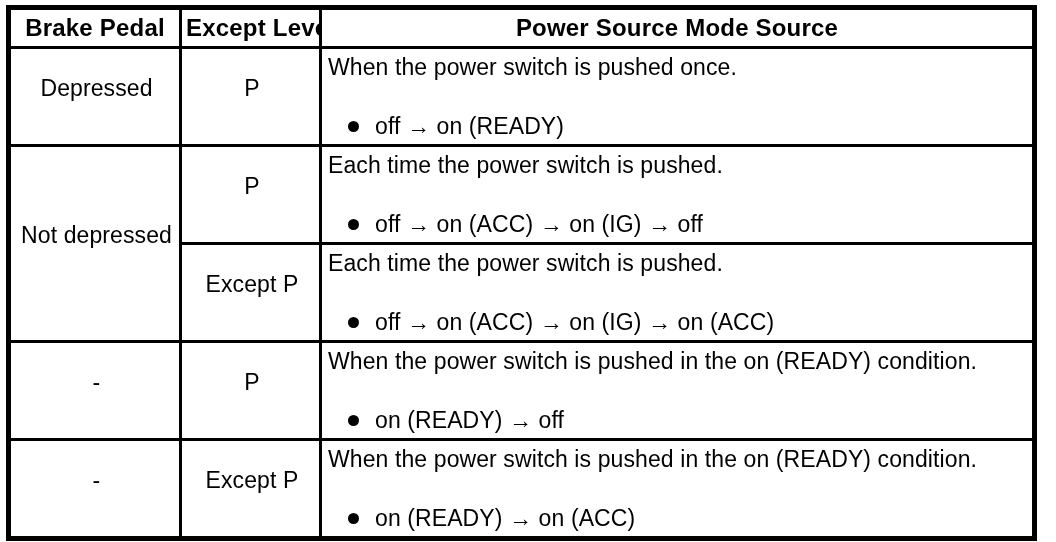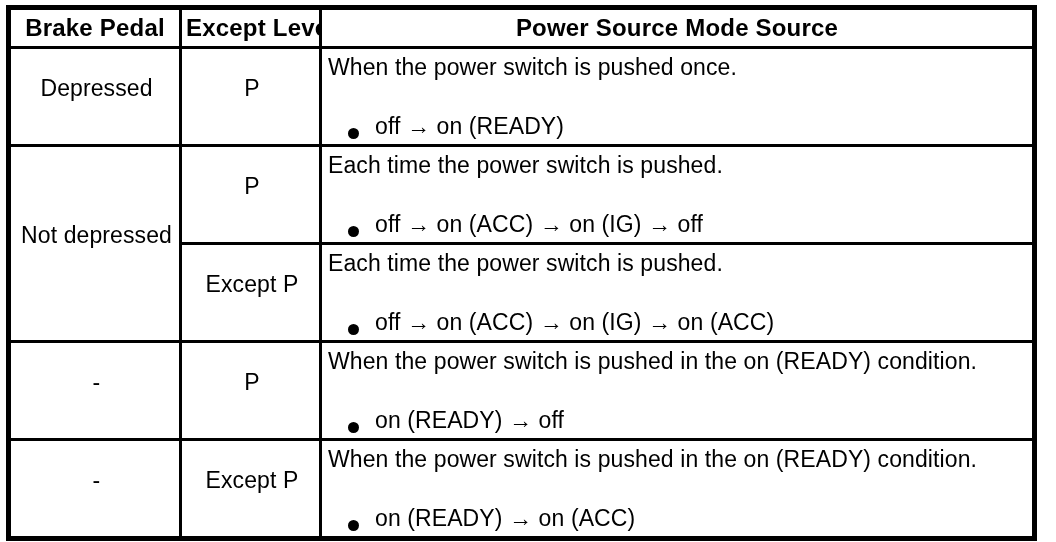--- a/index.html
+++ b/index.html
@@ -57,21 +57,21 @@
     height: 93px;
   }
   .desc {
     line-height: 26px;
     white-space: nowrap;
   }
   .bullet-line {
     margin-top: 33px;
     padding-left: 20px;
     display: flex;
-    align-items: flex-end;
+    align-items: center;
     line-height: 26px;
     white-space: nowrap;
   }
   .bullet-dot {
     width: 11px;
     height: 11px;
     border-radius: 50%;
     background: #000000;
     flex: 0 0 auto;
     margin-right: 16px;

